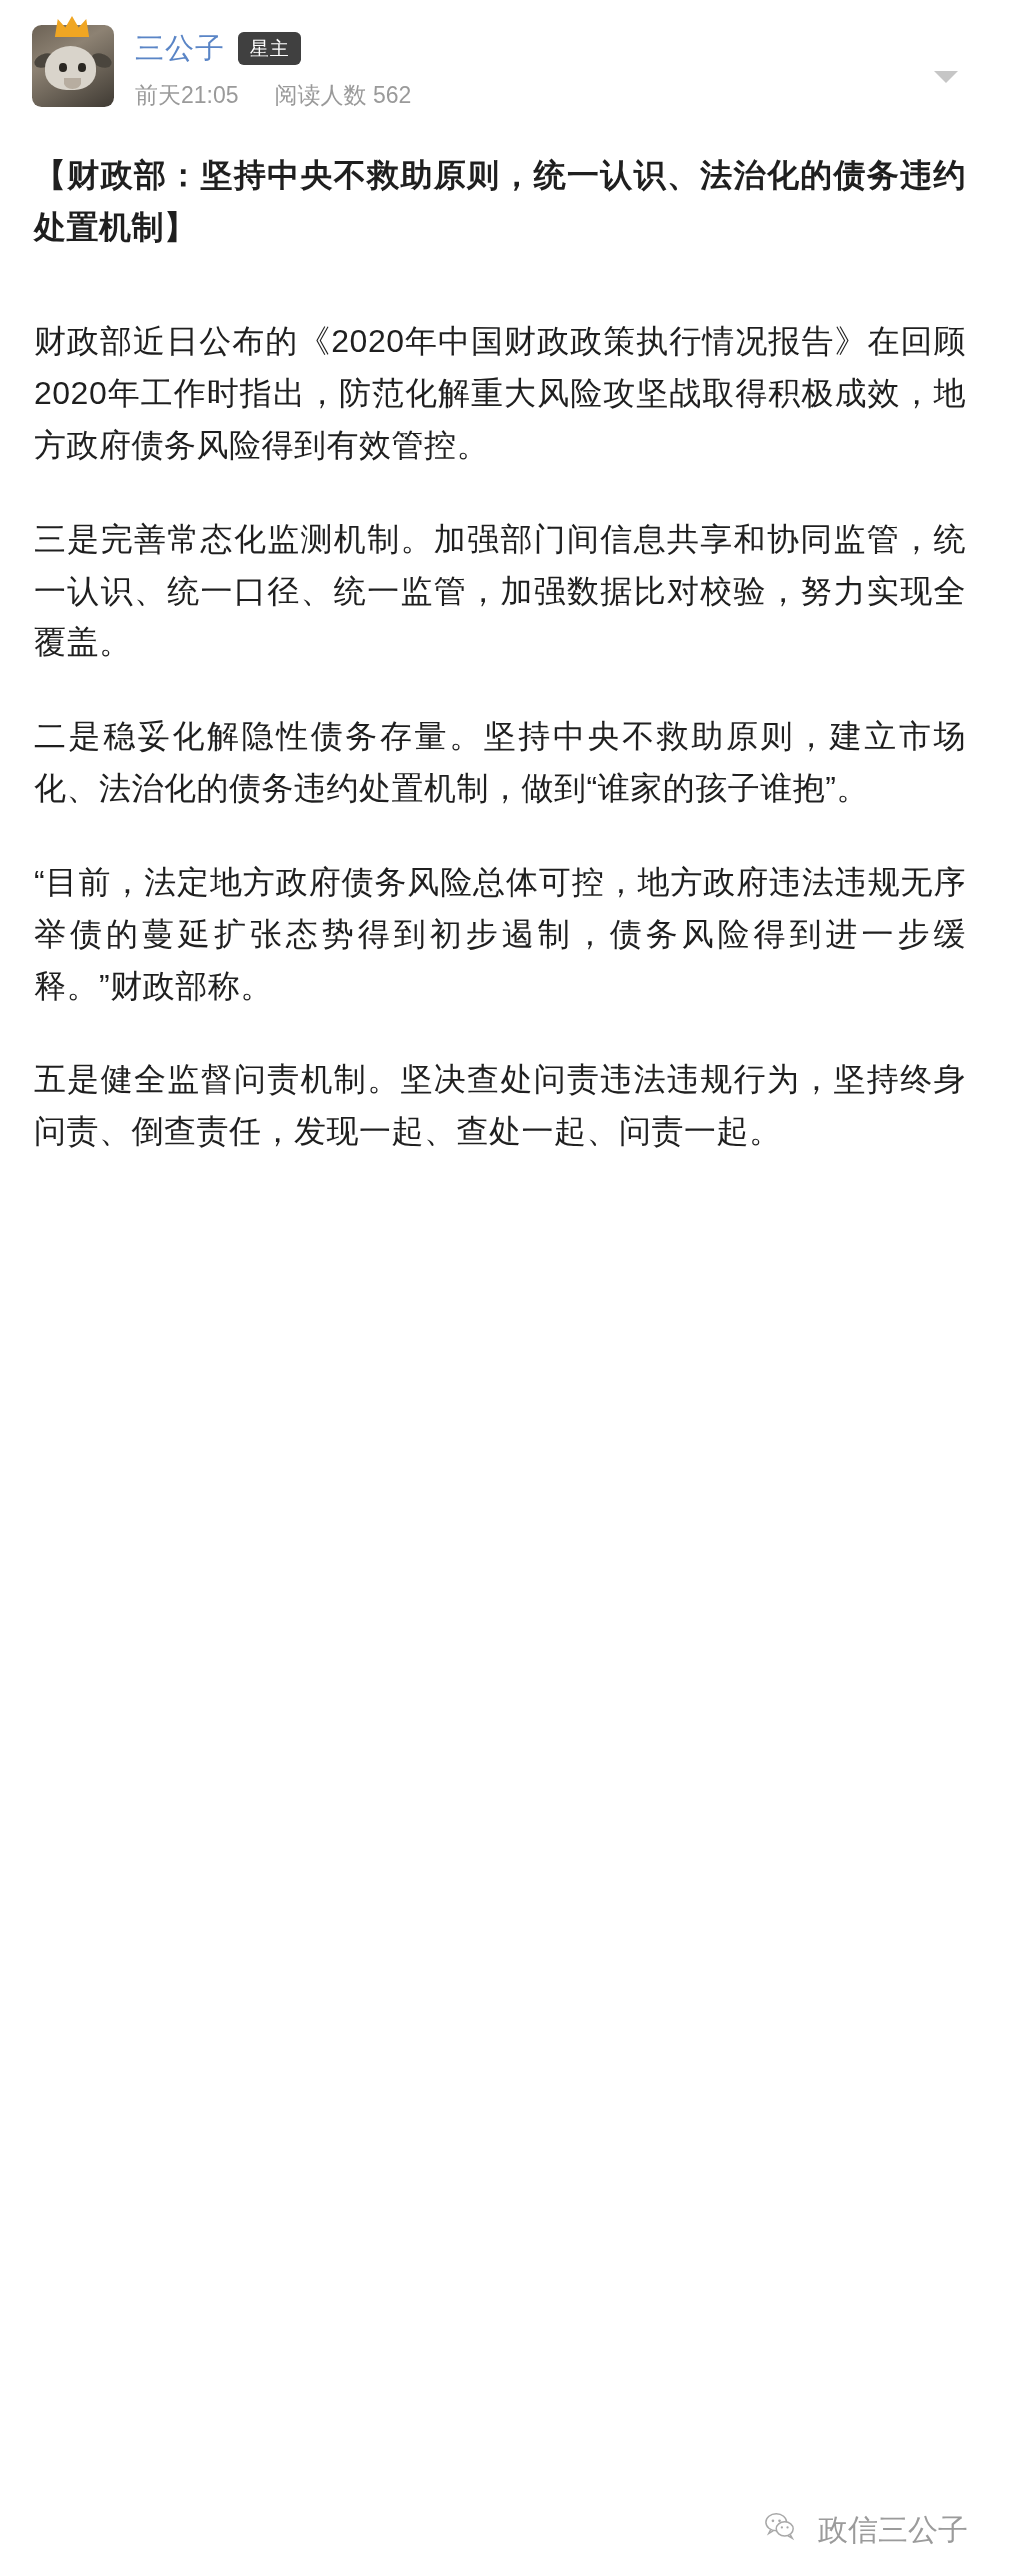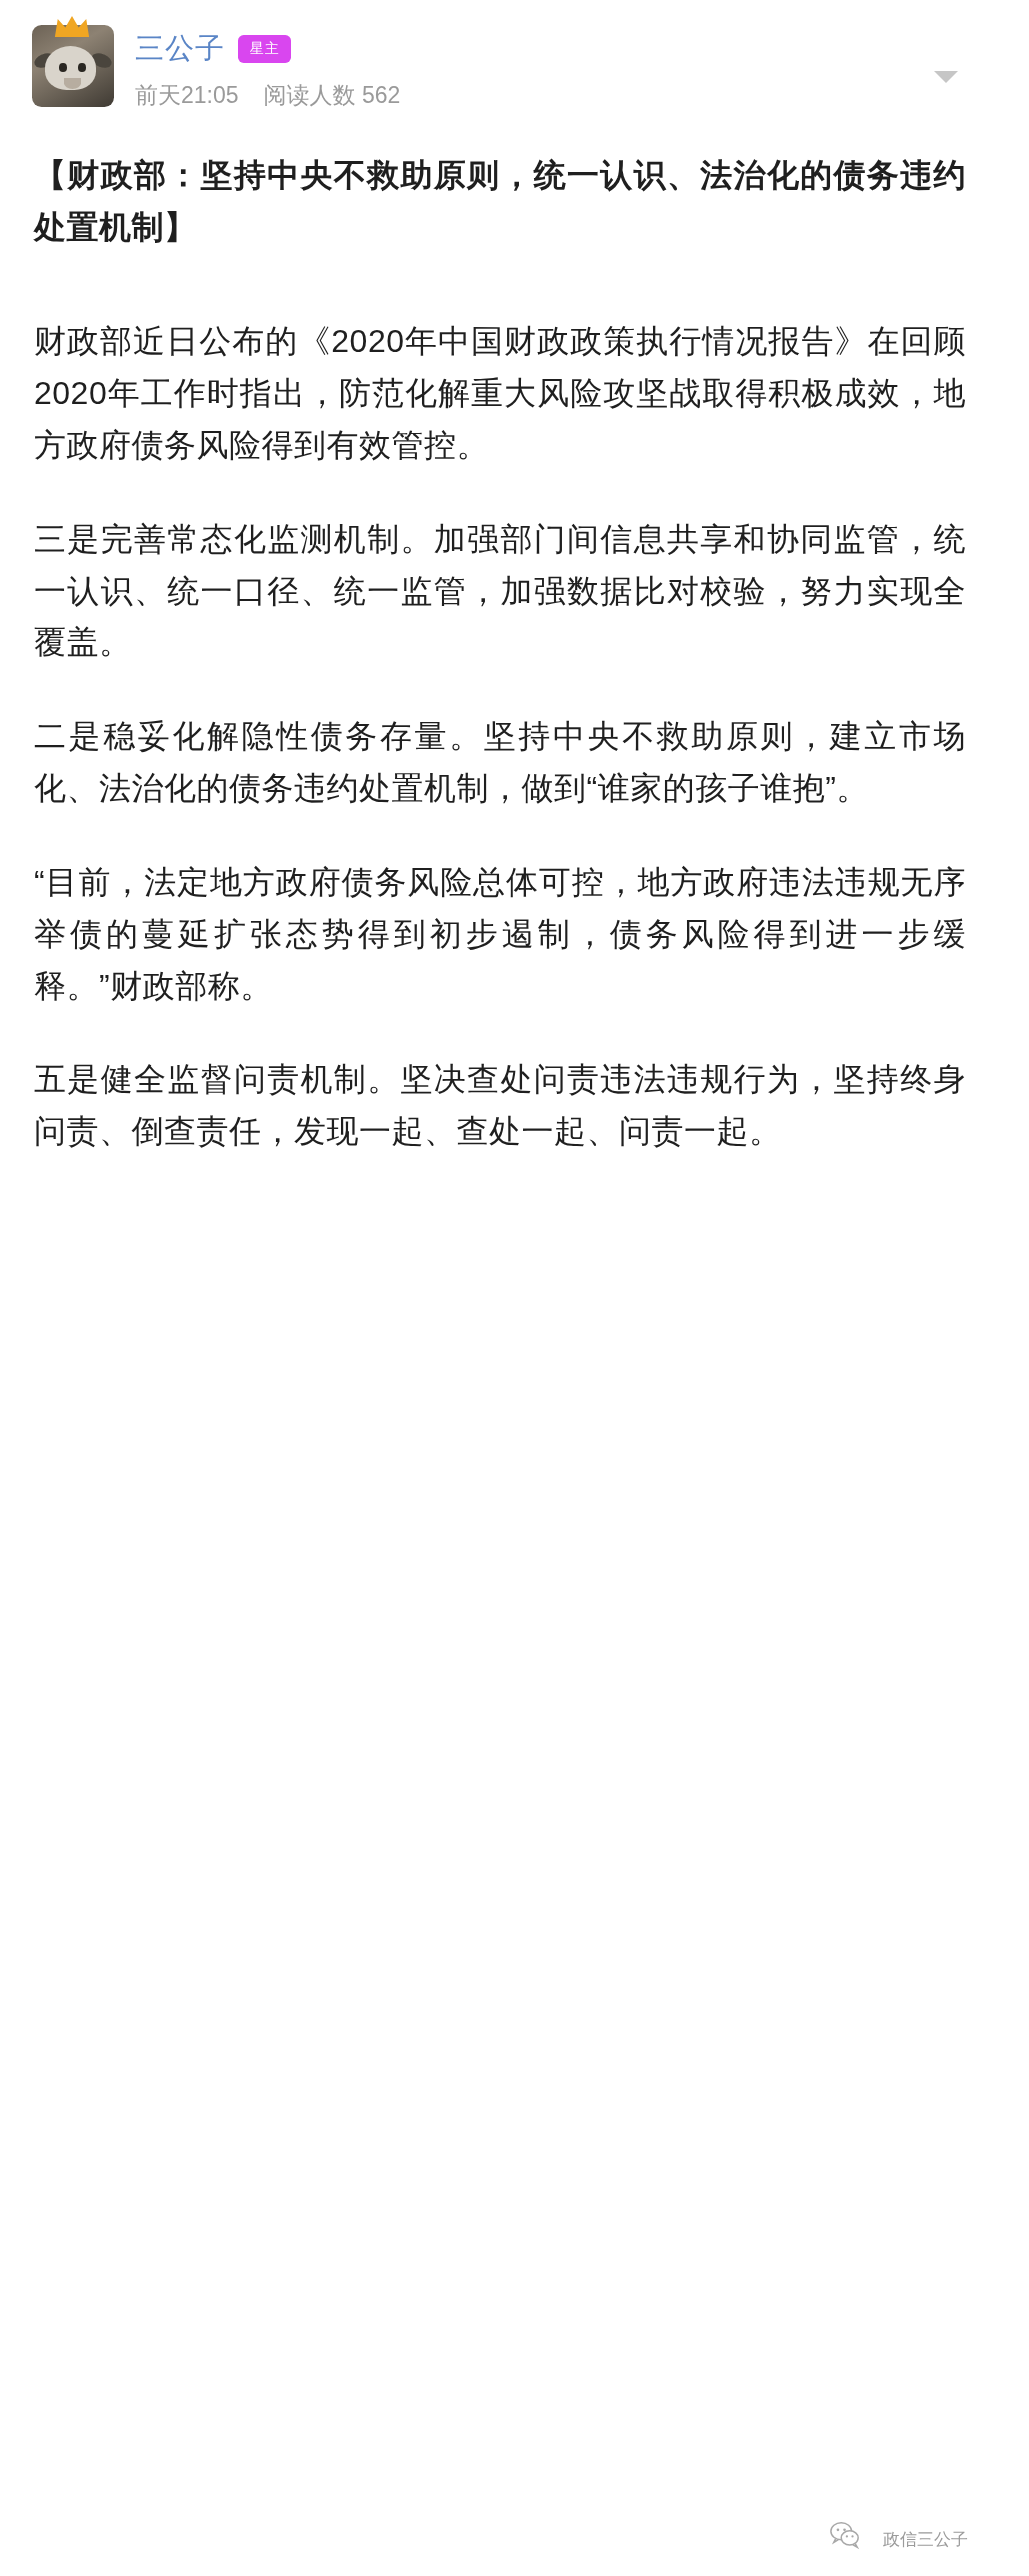--- a/index.html
+++ b/index.html
@@ -123,33 +123,33 @@
 
   .author-name {
     font-size: 29px;
     color: #5a85c6;
     letter-spacing: 1px;
     font-weight: 400;
   }
 
   .owner-badge {
     display: inline-block;
-    background: #d946ef;
+    background: #404040;
     color: #ffffff;
-    font-size: 14px;
+    font-size: 19px;
     line-height: 1;
     padding: 6.7px 11.4px 7.6px 11.4px;
     border-radius: 5.7px;
     letter-spacing: 1px;
   }
 
   .meta-row {
     display: flex;
     align-items: center;
-    gap: 25px;
+    gap: 36px;
     font-size: 23px;
     color: #9a9a9a;
   }
 
   .more-btn {
     position: absolute;
     right: 42px;
     top: 71px;
     width: 0;
     height: 0;
@@ -176,24 +176,24 @@
     font-weight: 700;
     margin-bottom: 63px;
   }
 
   
   .footer-watermark {
     position: absolute;
     right: 32px;
     bottom: 25px;
     display: flex;
-    align-items: flex-end;
+    align-items: flex-start;
     gap: 22px;
     color: #9b9b9b;
-    font-size: 17px;
+    font-size: 30px;
   }
   .wechat-icon {
     width: 32px;
     height: 32px;
   }
 </style>
 </head>
 <body>
 
 <div class="page">

